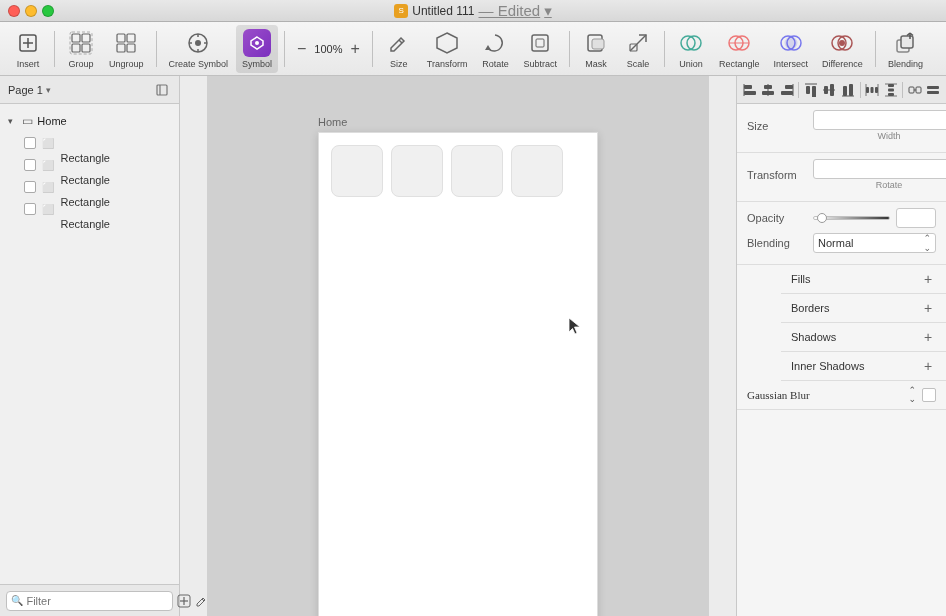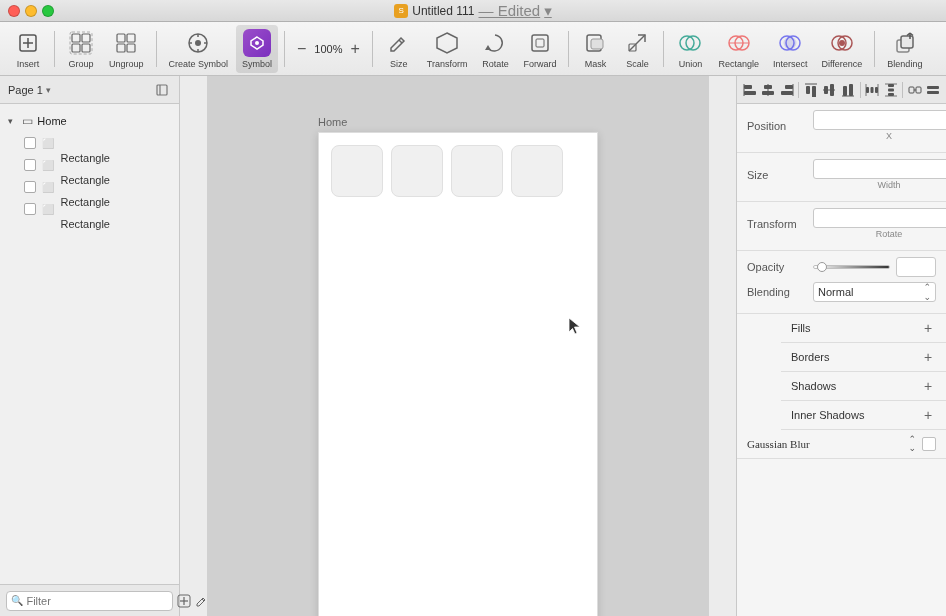--- a/index.html
+++ b/index.html
@@ -633,21 +633,21 @@
     <span class="toolbar-label">Rotate</span>
   </div>
 
   <div class="toolbar-item">
     <div class="toolbar-icon">
       <svg width="26" height="26" viewBox="0 0 26 26">
         <rect x="5" y="5" width="16" height="16" rx="2" fill="none" stroke="#666" stroke-width="1.5"></rect>
         <rect x="9" y="9" width="8" height="8" rx="1" fill="none" stroke="#666" stroke-width="1"></rect>
       </svg>
     </div>
-    <span class="toolbar-label">Forward</span>
+    <span class="toolbar-label">Subtract</span>
   </div>
 
   <div class="toolbar-divider"></div>
 
   <div class="toolbar-item">
     <div class="toolbar-icon">
       <svg width="26" height="26" viewBox="0 0 26 26">
         <rect x="5" y="5" width="14" height="16" rx="2" fill="none" stroke="#666" stroke-width="1.5"></rect>
         <rect x="9" y="9" width="12" height="10" rx="2" fill="#e0e0e0" stroke="#999" stroke-width="1"></rect>
       </svg>
@@ -891,32 +891,20 @@
           </svg>
       </div>
       <div class="align-btn">
         <svg width="14" height="14" viewBox="0 0 14 14">
             <rect x="1" y="3" width="12" height="3" rx="1" fill="#555"></rect>
             <rect x="1" y="8" width="12" height="3" rx="1" fill="#555"></rect>
           </svg>
       </div>
     </div>
 
-    <div class="inspector-section">
-      <div class="inspector-row">
-        <span class="inspector-label">Position</span>
-        <div class="inspector-input-pair">
-          <div style="flex:1;">
-            <input class="inspector-input" type="text" value="" style="">
-            <div class="inspector-sub-label">X</div>
-          </div>
-
-        </div>
-      </div>
-    </div>
 
     <div class="inspector-section">
       <div class="inspector-row">
         <span class="inspector-label">Size</span>
         <div class="inspector-input-pair">
           <div style="flex:1;">
             <input class="inspector-input" type="text" value="" style="">
             <div class="inspector-sub-label">Width</div>
           </div>
 

